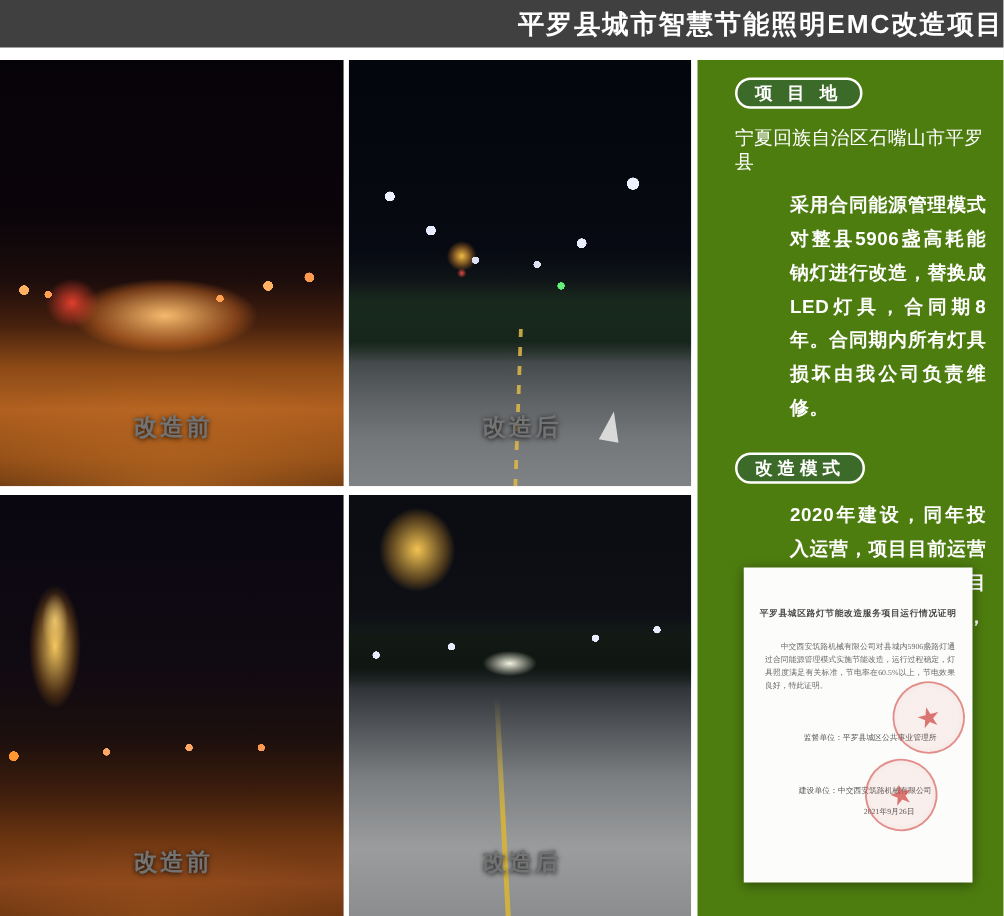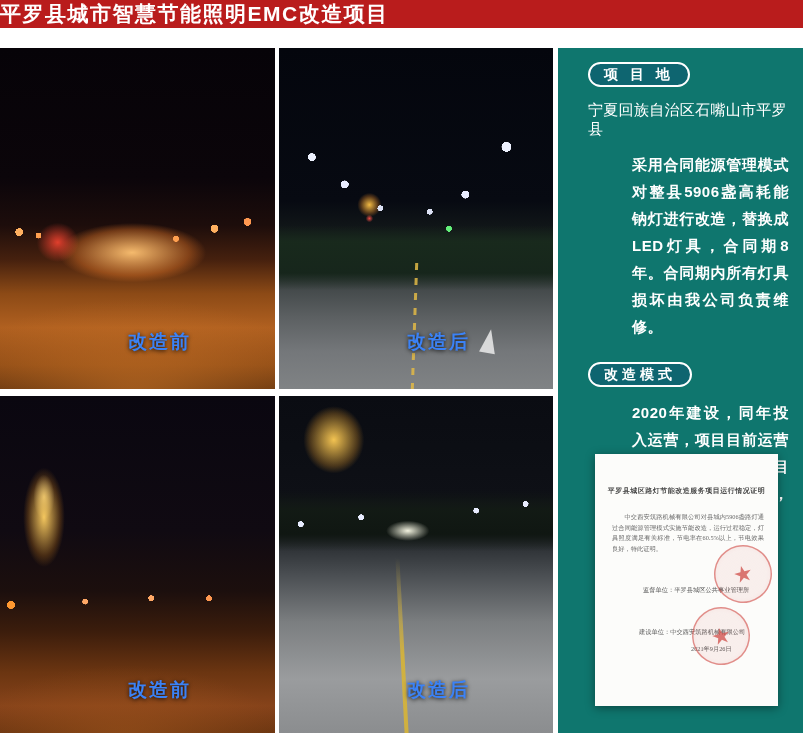--- a/index.html
+++ b/index.html
@@ -1,33 +1,33 @@
 <!DOCTYPE html>
 <html><head>
 <meta charset="utf-8">
 <style>
   * { margin:0; padding:0; box-sizing:border-box; }
   body { background:#e9e9e9; font-family:"Liberation Sans", sans-serif; }
   .page { position:relative; width:803px; height:733px; background:#fff; overflow:hidden; margin:0 auto; }
 
   
-  .header { position:absolute; left:0; top:0; width:803px; height:28px; background:#b91c1c;
-            display:flex; align-items:center; justify-content:flex-start; }
+  .header { position:absolute; left:0; top:0; width:803px; height:38px; background:#404040;
+            display:flex; align-items:center; justify-content:flex-end; }
   .header-title { color:#ffffff; font-size:21px; font-weight:bold; letter-spacing:1.5px; }
 
   
   .photo { position:absolute; overflow:hidden; }
   .photo-tl { left:0;   top:48;  width:275px; height:341px; }
   .photo-tr { left:279px; top:48px; width:274px; height:341px; }
   .photo-bl { left:0;   top:396px; width:275px; height:337px; }
   .photo-br { left:279px; top:396px; width:274px; height:337px; }
   .photo-tl, .photo-bl { top:48px; }
   .photo-bl { top:396px; }
 
-  .photo-label { position:absolute; left:128px; bottom:34px; color:#3b82f6; font-weight:bold;
+  .photo-label { position:absolute; left:107px; bottom:34px; color:#737373; font-weight:bold;
                  font-size:19px; letter-spacing:2px; text-shadow:0 1px 4px rgba(0,0,0,.85); }
   .photo-bl .photo-label, .photo-br .photo-label { bottom:30px; }
 
   
   .scene-before-1 { width:100%; height:100%;
     background:
       radial-gradient(circle 4px at 7% 54%,  #ffb060 96%, transparent),
       radial-gradient(circle 3px at 14% 55%, #ffa050 96%, transparent),
       radial-gradient(circle 3px at 64% 56%, #ffa050 96%, transparent),
       radial-gradient(circle 4px at 78% 53%, #ffb060 96%, transparent),
@@ -81,21 +81,21 @@
       transform:skewX(-2deg); }
   .mark-arrow { position:absolute; right:56px; bottom:36px; width:0; height:0;
       border-left:8px solid transparent; border-right:8px solid transparent;
       border-bottom:24px solid rgba(235,235,235,.85); transform:rotate(10deg); }
   .mark-center-line { position:absolute; left:44%; bottom:0; width:4px; height:52%;
       background:linear-gradient(180deg, transparent, rgba(215,180,55,.9) 55%);
       transform:skewX(3deg); }
 
   
   .sidebar { position:absolute; left:558px; top:48px; width:245px; height:685px;
-             background:#0f766e; color:#ffffff; padding:12px 14px 0 30px; }
+             background:#4d7c0f; color:#ffffff; padding:12px 14px 0 30px; }
   .badge { display:inline-block; border:2px solid #ffffff; border-radius:13px;
            padding:1px 14px; font-size:14px; font-weight:bold; letter-spacing:4px;
            line-height:19px; background:rgba(10,50,120,.25); }
   .badge-row { margin-top:22px; }
   .badge-row.first { margin-top:2px; }
   .loc-text { margin-top:14px; font-size:15px; font-weight:normal; letter-spacing:.3px; }
   .para { margin-top:12px; font-size:15px; line-height:27px; font-weight:bold;
           text-align:justify; letter-spacing:.5px;margin-left:44px; }
 
   

